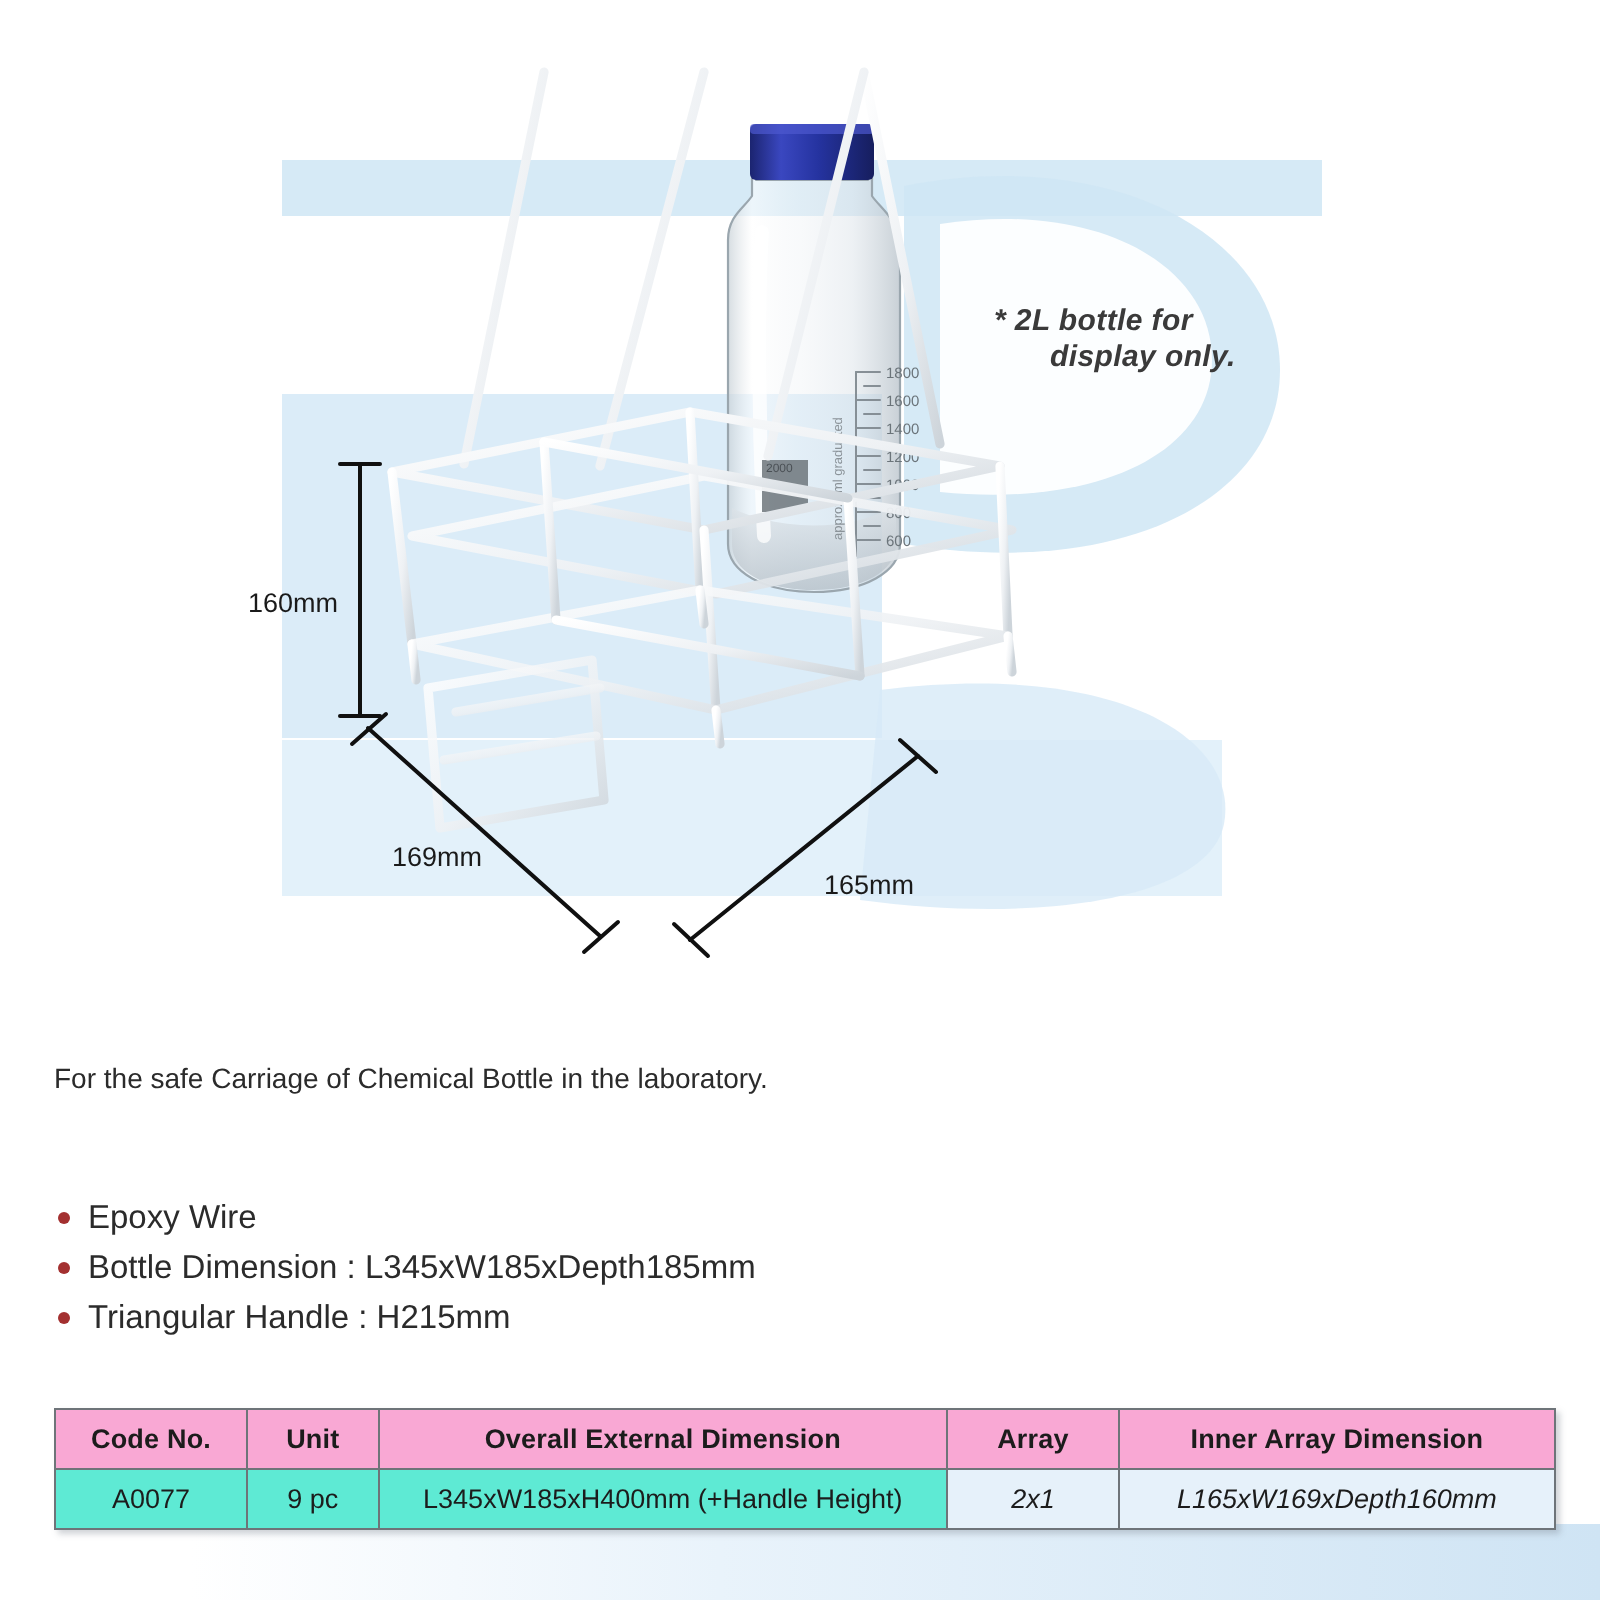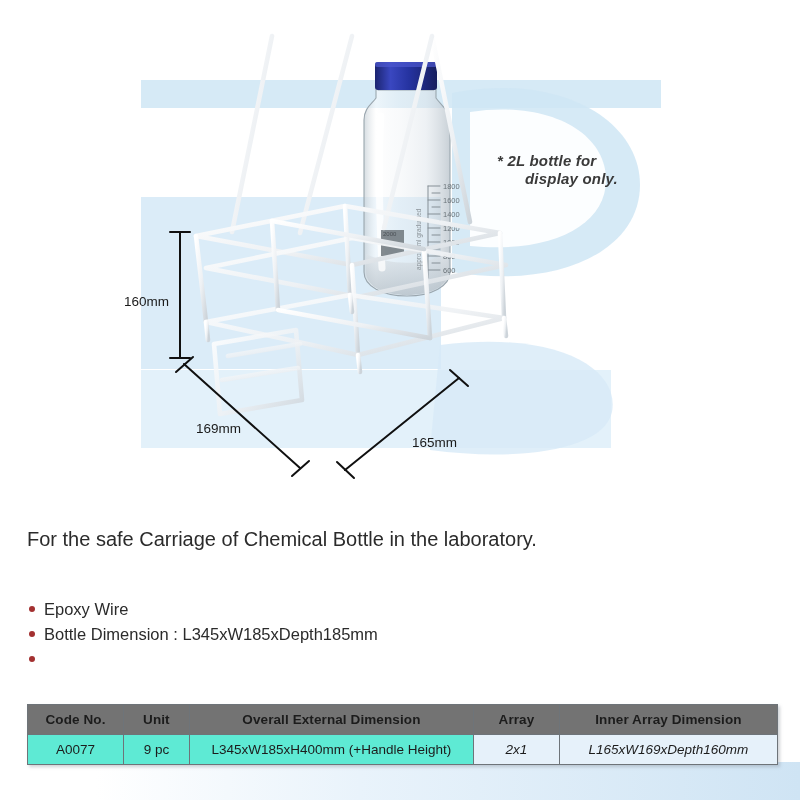--- a/index.html
+++ b/index.html
@@ -56,21 +56,21 @@
     letter-spacing: .2px;
   }
   #display-note .line2 { padding-left: 28px; display: block; }
 
   
   #description {
     position: absolute;
     left: 27px;
     top: 528px;
     z-index: 3;
-    font-size: 20px;
+    font-size: 14px;
     line-height: 23px;
     color: #2b2b2b;
   }
 
   
   #features {
     position: absolute;
     left: 27px;
     top: 597px;
     z-index: 3;
@@ -109,21 +109,21 @@
   #spec-table th, #spec-table td {
     border: 1px solid #6e7479;
     text-align: center;
     font-size: 13.5px;
     color: #1c1c1c;
     padding: 0;
     height: 29px;
     white-space: nowrap;
   }
   #spec-table th {
-    background: #737373;
+    background: #f9a8d4;
     font-weight: bold;
     letter-spacing: .1px;
   }
   #spec-table td { background: #5eead4; font-weight: normal; }
   #spec-table td.tint { background: #e6f1fa; font-style: italic; }
 
   .c-code  { width: 98px; }
   .c-unit  { width: 68px; }
   .c-overall { width: 287px; }
   .c-array { width: 89px; }
@@ -298,20 +298,21 @@
   <li>
     <span class="dot"></span>
     <span>Epoxy Wire</span>
   </li>
   <li>
     <span class="dot"></span>
     <span>Bottle Dimension : L345xW185xDepth185mm</span>
   </li>
   <li>
     <span class="dot"></span>
+    <span>Triangular Handle  : H215mm</span>
   </li>
 </ul>
 
 <table id="spec-table">
   <thead>
     <tr>
       <th class="c-code">Code No.</th>
       <th class="c-unit">Unit</th>
       <th class="c-overall">Overall External Dimension</th>
       <th class="c-array">Array</th>

